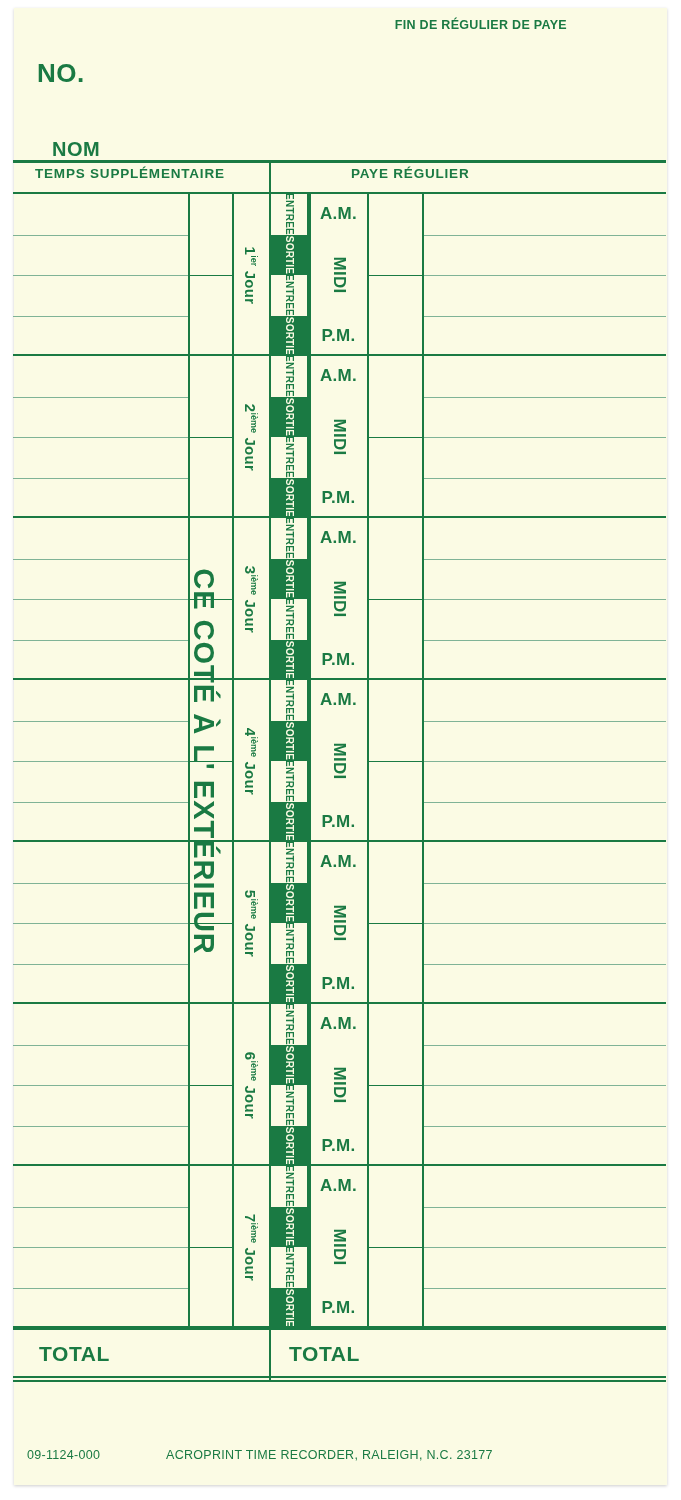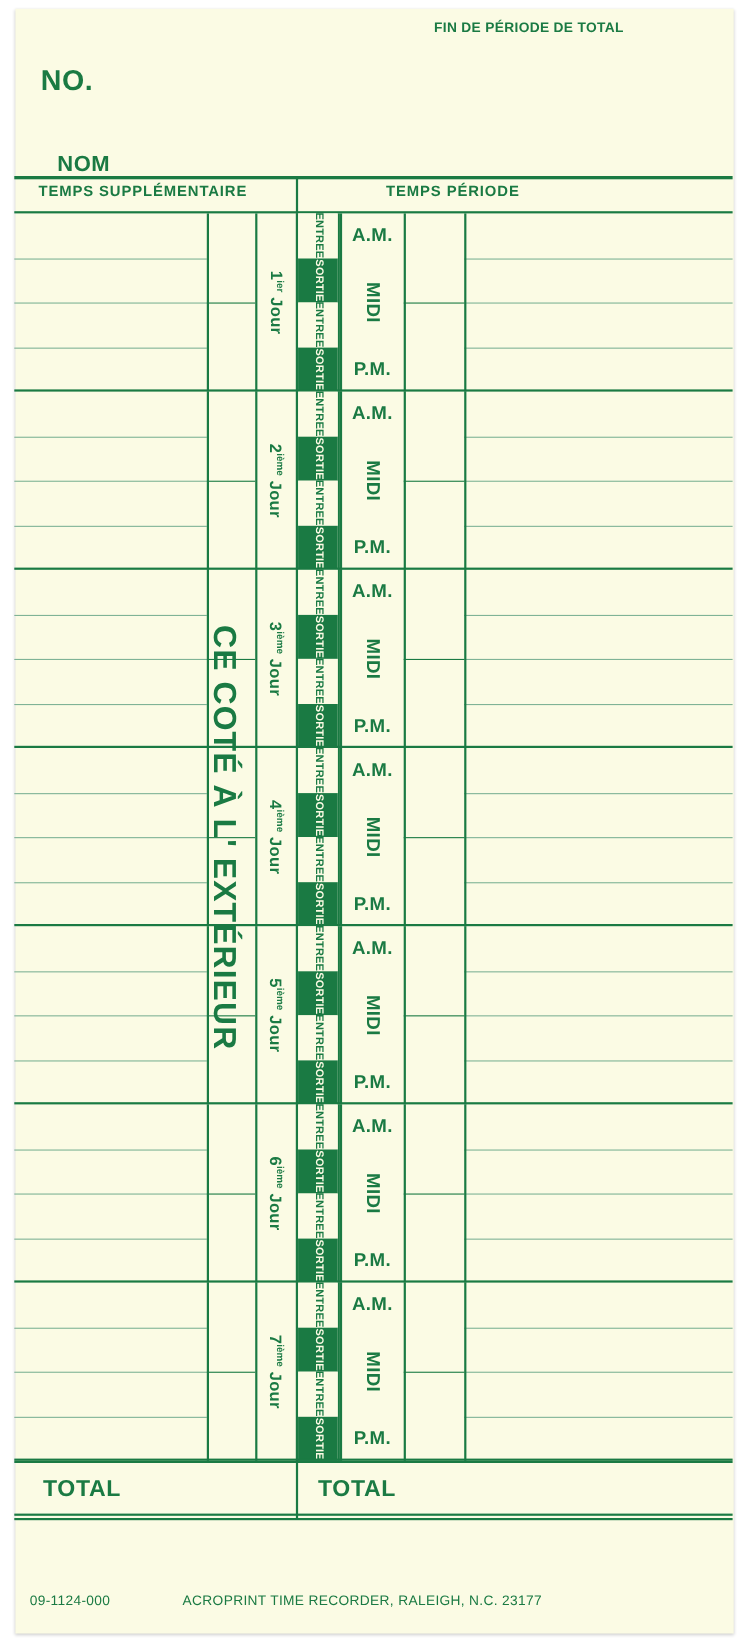--- a/index.html
+++ b/index.html
@@ -129,31 +129,31 @@
     font-size:12.5px;color:#1a7a43;letter-spacing:.3px;white-space:nowrap;
   }
   #foot-code{left:13px;}
   #foot-co{left:152px;}
 </style>
 </head>
 <body>
 
 <div id="card">
 
-  <div id="hdr-period">FIN DE PÉRIODE DE TOTAL</div>
+  <div id="hdr-period">FIN DE RÉGULIER DE PAYE</div>
   <div id="hdr-no">NO.</div>
   <div id="hdr-nom">NOM</div>
   <div id="nom-rule"></div>
 
   <div id="tbl">
 
     <div id="band">
       <div class="hline" style="top:0;width:653px;height:3px;"></div>
       <div class="band-lbl" id="band-ot">TEMPS  SUPPLÉMENTAIRE</div>
-      <div class="band-lbl" id="band-reg">TEMPS  PÉRIODE</div>
+      <div class="band-lbl" id="band-reg">PAYE  RÉGULIER</div>
       <div class="vline" style="left:256px;top:2px;width:2px;height:32px;"></div>
       <div class="hline" style="top:32px;width:653px;height:2px;"></div>
     </div>
 
     <div id="grid-body">
         <div class="day" style="top: 34px; height: 162px;">
           <div class="rule" style="left: 0px; top: 40.5px; width: 175px;"></div>
           <div class="rule" style="left: 409px; top: 40.5px; width: 244px;"></div>
           <div class="rule" style="left: 0px; top: 81px; width: 175px;"></div>
           <div class="rule" style="left: 409px; top: 81px; width: 244px;"></div>

